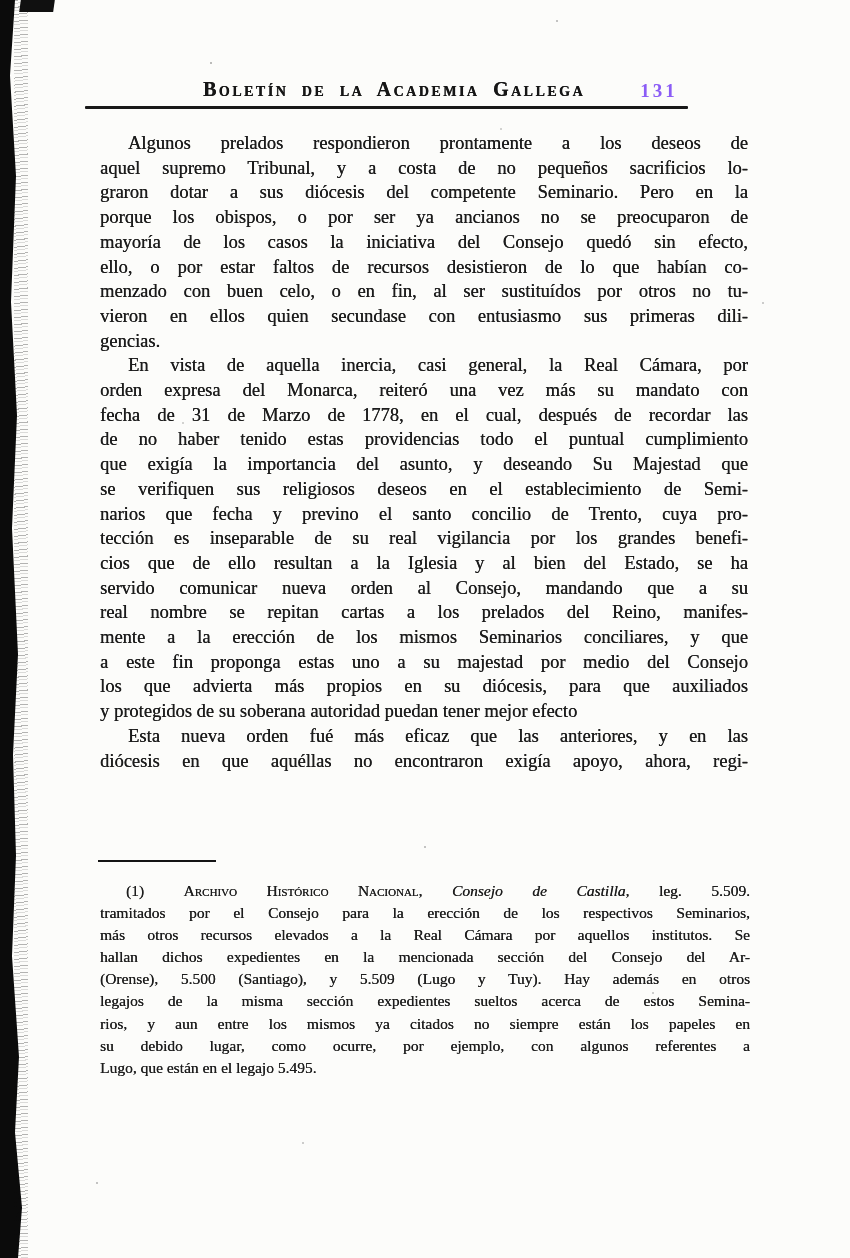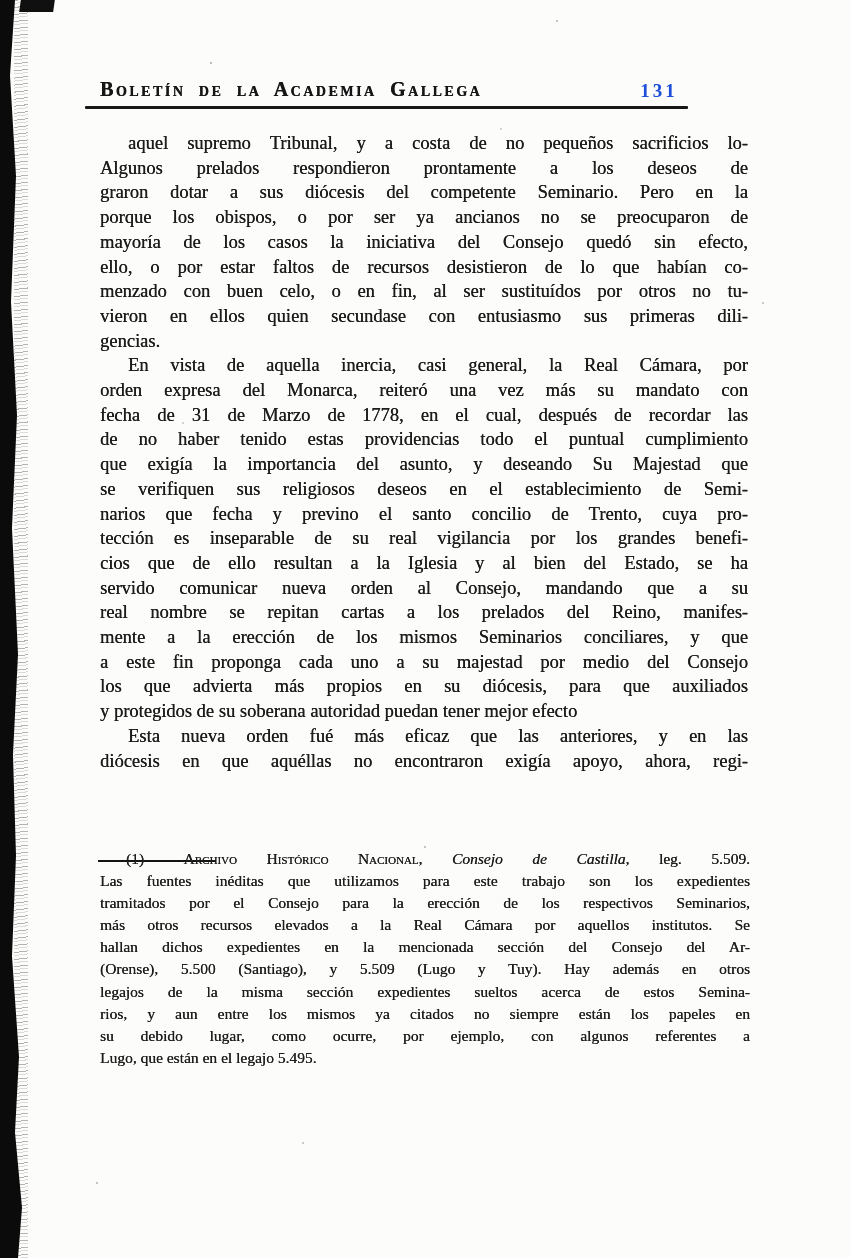--- a/index.html
+++ b/index.html
@@ -42,30 +42,30 @@
       652px 992px 0 0 rgba(0,0,0,.25),
       182px 422px 0 0 rgba(0,0,0,.22),
       737px 737px 0 0 rgba(0,0,0,.28),
       96px 1182px 0 0 rgba(0,0,0,.3),
       500px 128px 0 0 rgba(0,0,0,.22),
       640px 560px 0 0 rgba(0,0,0,.2);
   }
   
   .running-title{
     position:absolute;top:78px;left:100px;width:588px;
-    text-align:left;
+    text-align:center;
     font-weight:bold;font-variant:small-caps;
     font-size:20px;letter-spacing:2.5px;word-spacing:6px;
     color:#161616;
     text-shadow:.3px 0 0 currentColor;
   }
   .page-number{
     position:absolute;top:80px;left:627px;width:64px;
     text-align:center;font-weight:bold;font-size:19px;letter-spacing:3px;
-    color:#1d4ed8;
+    color:#8b5cf6;
   }
   .header-rule{
     position:absolute;top:106px;left:85px;width:603px;height:3px;
     background:#181818;border-radius:1px;
   }
   
   .text-block{
     position:absolute;top:131px;left:100px;width:648px;
     font-size:18.5px;line-height:24.7px;
     color:#1c1c1c;
@@ -78,21 +78,21 @@
   }
   .para .line:first-child{text-indent:28px;}
   .para .line:last-child{text-align-last:left;}
   .para.continued .line:last-child{text-align-last:justify;}
   
   .footnote-rule{
     position:absolute;top:860px;left:98px;width:118px;height:2px;
     background:#141414;
   }
   .footnote{
-    position:absolute;top:848px;left:100px;width:650px;
+    position:absolute;top:880px;left:100px;width:650px;
     font-size:15.5px;line-height:22.1px;
     color:#1e1e1e;
     text-shadow:.2px 0 0 currentColor;
   }
   .fn-first{
     text-indent:26px;
     text-align:justify;text-align-last:justify;
   }
   .fn-first .fn-marker{margin-right:10px;}
   .sc{font-variant:small-caps;}
@@ -110,22 +110,22 @@
   <div class="scan-noise"></div>
 
   <div class="running-title">Boletín de la Academia Gallega</div>
 
   <div class="page-number">131</div>
 
   <div class="header-rule"></div>
 
   <div class="text-block">
     <div class="para">
+        <div class="line">Algunos prelados respondieron prontamente a los deseos de</div>
         <div class="line">aquel supremo Tribunal, y a costa de no pequeños sacrificios lo-</div>
-        <div class="line">Algunos prelados respondieron prontamente a los deseos de</div>
         <div class="line">graron dotar a sus diócesis del competente Seminario. Pero en la</div>
         <div class="line">porque los obispos, o por ser ya ancianos no se preocuparon de</div>
         <div class="line">mayoría de los casos la iniciativa del Consejo quedó sin efecto,</div>
         <div class="line">ello, o por estar faltos de recursos desistieron de lo que habían co-</div>
         <div class="line">menzado con buen celo, o en fin, al ser sustituídos por otros no tu-</div>
         <div class="line">vieron en ellos quien secundase con entusiasmo sus primeras dili-</div>
         <div class="line">gencias.</div>
       </div>
     <div class="para">
         <div class="line">En vista de aquella inercia, casi general, la Real Cámara, por</div>
@@ -133,41 +133,40 @@
         <div class="line">fecha de 31 de Marzo de 1778, en el cual, después de recordar las</div>
         <div class="line">de no haber tenido estas providencias todo el puntual cumplimiento</div>
         <div class="line">que exigía la importancia del asunto, y deseando Su Majestad que</div>
         <div class="line">se verifiquen sus religiosos deseos en el establecimiento de Semi-</div>
         <div class="line">narios que fecha y previno el santo concilio de Trento, cuya pro-</div>
         <div class="line">tección es inseparable de su real vigilancia por los grandes benefi-</div>
         <div class="line">cios que de ello resultan a la Iglesia y al bien del Estado, se ha</div>
         <div class="line">servido comunicar nueva orden al Consejo, mandando que a su</div>
         <div class="line">real nombre se repitan cartas a los prelados del Reino, manifes-</div>
         <div class="line">mente a la erección de los mismos Seminarios conciliares, y que</div>
-        <div class="line">a este fin proponga cada uno a su majestad por medio del Consejo</div>
+        <div class="line">a este fin proponga estas uno a su majestad por medio del Consejo</div>
         <div class="line">los que advierta más propios en su diócesis, para que auxiliados</div>
         <div class="line">y protegidos de su soberana autoridad puedan tener mejor efecto</div>
       </div>
     <div class="para continued">
         <div class="line">Esta nueva orden fué más eficaz que las anteriores, y en las</div>
         <div class="line">diócesis en que aquéllas no encontraron exigía apoyo, ahora, regi-</div>
       </div>
   </div>
 
   <div class="footnote-rule"></div>
 
   <div class="footnote">
     <div class="fn-first">
       <span class="fn-marker">(1)</span>
       <span class="sc">Archivo Histórico Nacional,</span>
       <span class="it">Consejo de Castilla,</span>
       <span>leg. 5.509.</span>
     </div>
     <div class="fn-rest">
-        <div class="line">Las fuentes inéditas que utilizamos para este trabajo son los expedientes</div>
         <div class="line">tramitados por el Consejo para la erección de los respectivos Seminarios,</div>
         <div class="line">más otros recursos elevados a la Real Cámara por aquellos institutos. Se</div>
         <div class="line">hallan dichos expedientes en la mencionada sección del Consejo del Ar-</div>
         <div class="line">(Orense), 5.500 (Santiago), y 5.509 (Lugo y Tuy). Hay además en otros</div>
         <div class="line">legajos de la misma sección expedientes sueltos acerca de estos Semina-</div>
         <div class="line">rios, y aun entre los mismos ya citados no siempre están los papeles en</div>
         <div class="line">su debido lugar, como ocurre, por ejemplo, con algunos referentes a</div>
         <div class="line">Lugo, que están en el legajo 5.495.</div>
       </div>
   </div>

